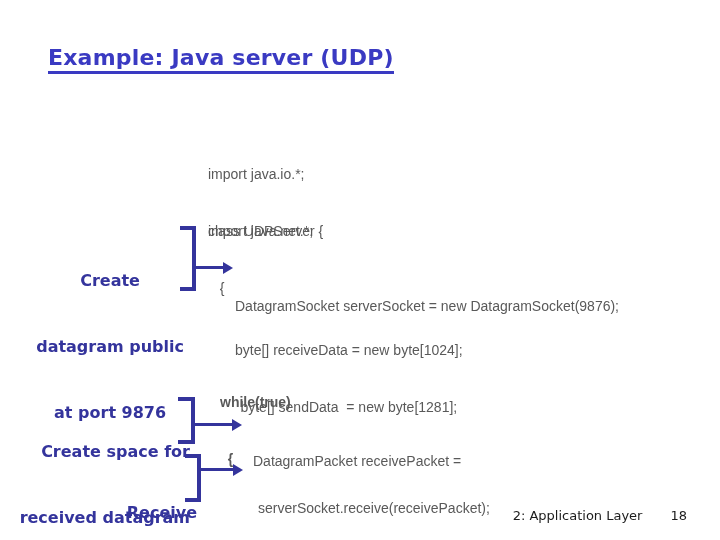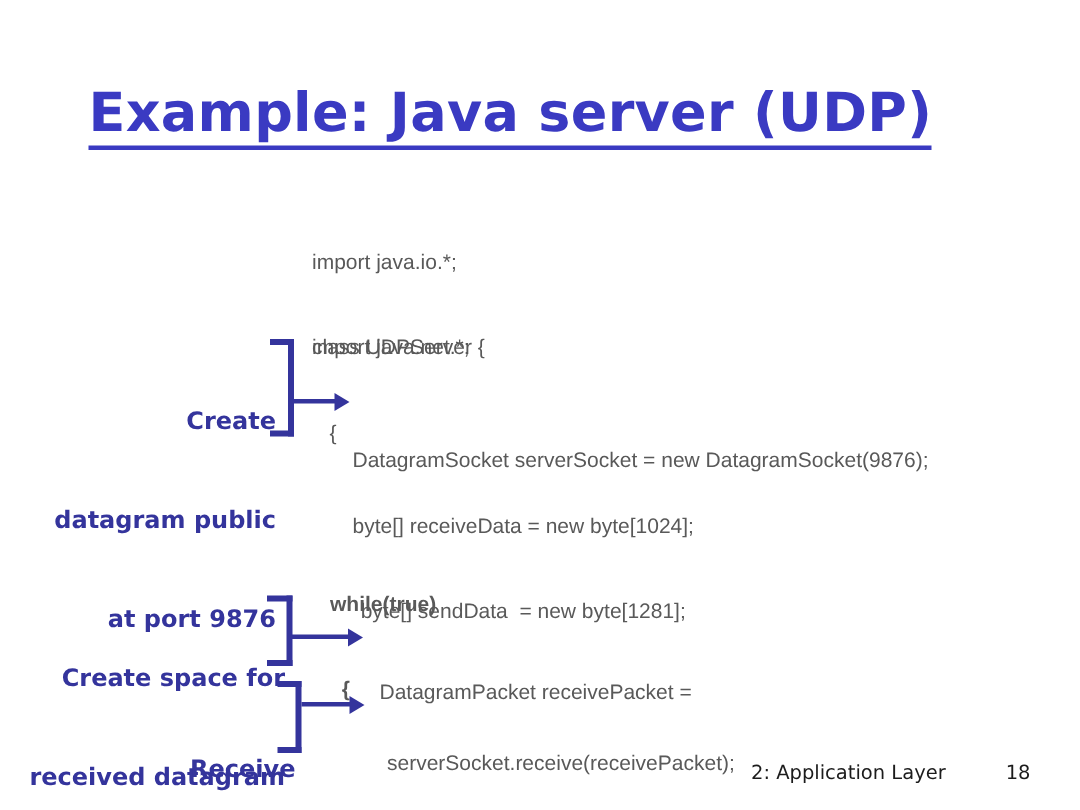--- a/index.html
+++ b/index.html
@@ -5,23 +5,23 @@
   html,body{margin:0;padding:0;background:#ffffff;}
   .slide{
     position:relative;
     width:720px;height:540px;
     background:#ffffff;
     overflow:hidden;
     font-family:"Liberation Sans",sans-serif;
   }
   
   .title{
-    position:absolute;left:48px;top:46px;margin:11px;
+    position:absolute;left:48px;top:46px;margin:0;
     font-family:"DejaVu Sans",sans-serif;
-    font-size:36px;font-weight:700;line-height:1.05;
+    font-size:22px;font-weight:700;line-height:1.05;
     color:var(--title-blue,#3a3ac2);
     display:inline-block;
     border-bottom:3px solid var(--title-blue,#3a3ac2);
     padding-bottom:2px;
     letter-spacing:0.2px;
   }
   
   .code{
     position:absolute;
     font-family:"Liberation Sans",sans-serif;
@@ -54,21 +54,21 @@
   .arrow::after{
     content:"";position:absolute;right:-9px;top:-4.5px;
     width:0;height:0;
     border-left:10px solid var(--accent-blue,#34349c);
     border-top:6px solid transparent;
     border-bottom:6px solid transparent;
   }
   
   .footer{
     position:absolute;top:508px;right:33px;
-    display:flex;align-items:baseline;gap:40px;
+    display:flex;align-items:baseline;gap:28px;
     font-family:"DejaVu Sans",sans-serif;
     font-size:13px;line-height:16px;
     color:var(--footer-black,#1c1c1c);
   }
 </style>
 </head>
 <body>
 
 <div class="slide">
 
@@ -99,21 +99,21 @@
   </div>
 
   <div class="code" style="left:253px;top:414px;">
     <div>DatagramPacket receivePacket =</div>
   </div>
 
   <div class="code" style="left:258px;top:461px;">
     <div>serverSocket.receive(receivePacket);</div>
   </div>
 
-  <div class="note" style="right:536px;top:226px;">
+  <div class="note" style="right:536px;top:226px;text-align:center;">
     <div>Create</div>
     <div>datagram public</div>
     <div>at port 9876</div>
   </div>
   <div class="bracket" style="left:180px;top:226px;width:16px;height:65px;"></div>
   <div class="arrow" style="left:196px;top:266px;width:28px;"></div>
 
   <div class="note" style="right:530px;top:397px;">
     <div>Create space for</div>
     <div>received datagram</div>

